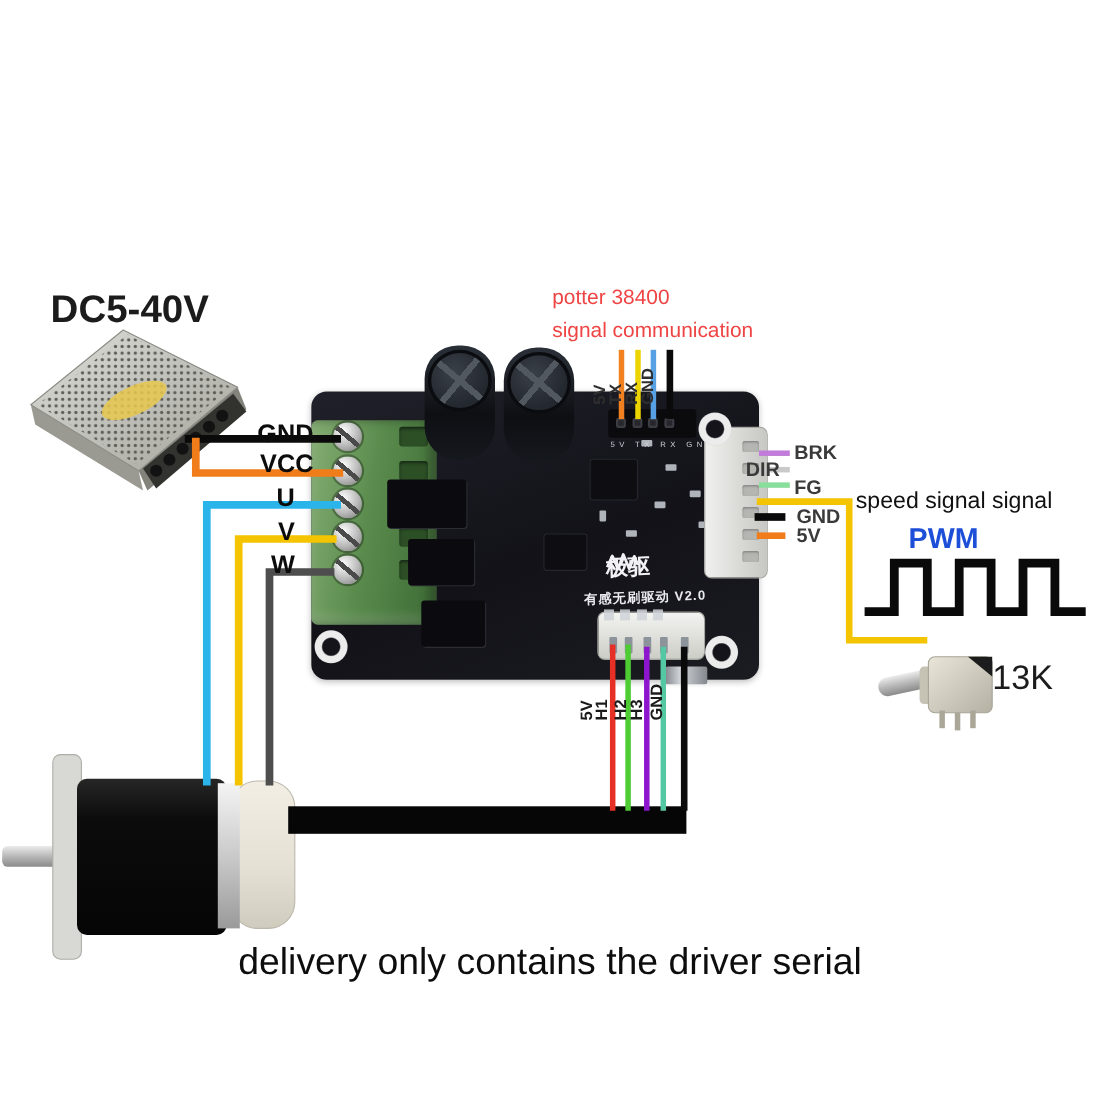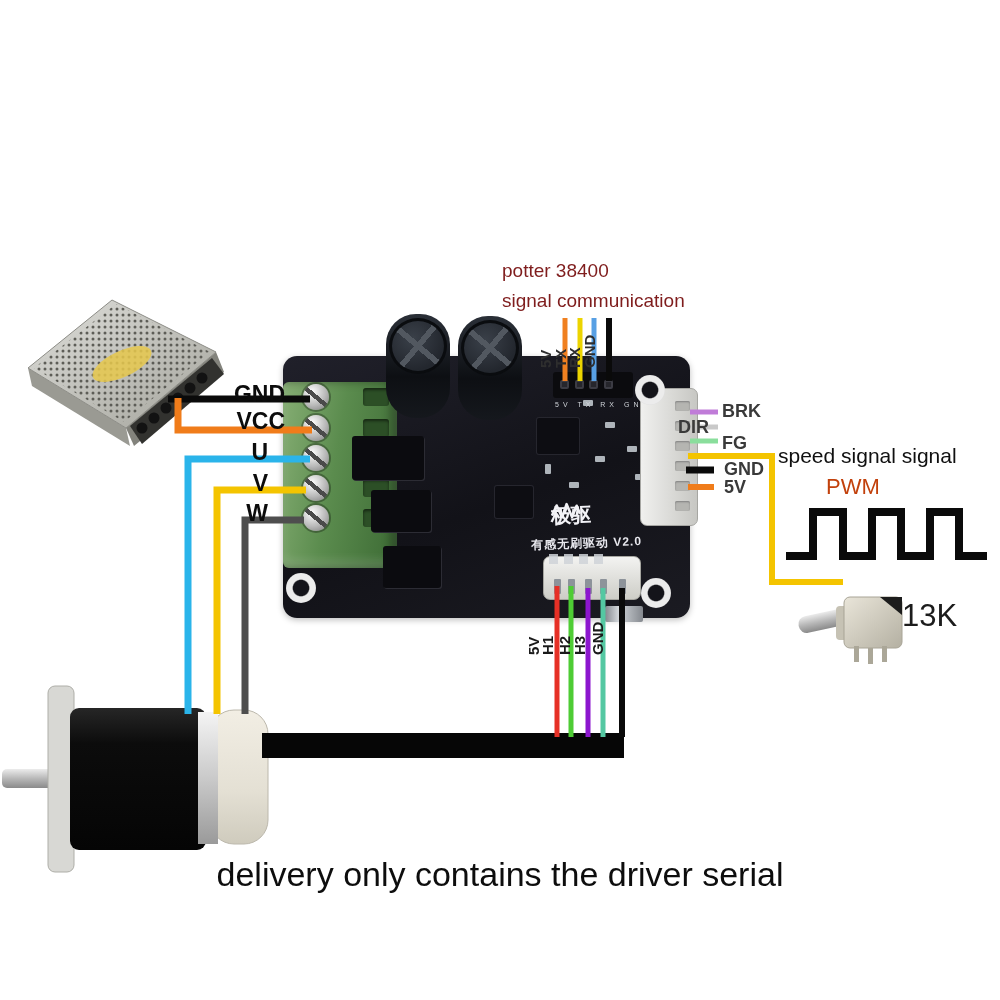--- a/index.html
+++ b/index.html
@@ -9,21 +9,21 @@
   #svg-under{z-index:0;}
   #board{position:absolute;left:283px;top:356px;width:407px;height:262px;z-index:1;
          background:linear-gradient(160deg,#20202a,#121218 55%,#1b1b22);border-radius:14px;
          box-shadow:0 2px 6px rgba(0,0,0,.25);}
   #svg-over{z-index:3;}
   .lbl{position:absolute;z-index:4;color:#111;white-space:nowrap;}
   #title{left:0;top:94px;width:1000px;text-align:center;font-size:63px;font-weight:500;color:#0a0a0a;}
   #psu-label{left:46px;top:262px;font-size:35px;font-weight:600;color:#1c1c1c;}
   #footer-note{left:0;top:855px;width:1000px;text-align:center;font-size:34px;color:#0d0d0d;}
   .term-label{font-weight:700;font-size:23px;color:#0c0c0c;text-align:right;}
-  .head-txt{font-size:19px;color:#7f1d1d;}
+  .head-txt{font-size:19px;color:#ef4444;}
   .pin-label{font-size:18px;font-weight:600;color:#3a3a3a;}
   .vlabel{transform-origin:0 100%;transform:rotate(-90deg);height:16px;line-height:16px;
           font-size:15px;font-weight:600;color:#2e2e2e;}
   .vlabel.dark{color:#1a1a1a;}
   
   .bchild{position:absolute;}
   #terminal-block{left:0px;top:26px;width:114px;height:186px;border-radius:6px;
     background:linear-gradient(100deg,#86ae74 0%,#5b8c4e 45%,#3c6a34 100%);
     box-shadow:inset -6px 0 10px rgba(0,0,0,.35),inset 0 -8px 10px rgba(255,255,255,.15);}
   .t-slot{position:absolute;left:80px;width:26px;height:18px;background:#2c4f26;border-radius:3px;
@@ -235,20 +235,21 @@
 
     <polyline points="557,586 557,737" fill="none" stroke-width="5" stroke="#e63026"></polyline>
     <polyline points="571,586 571,737" fill="none" stroke-width="5" stroke="#4ecc34"></polyline>
     <polyline points="588,588 588,737" fill="none" stroke-width="5" stroke="#8c16ce"></polyline>
     <polyline points="603,588 603,737" fill="none" stroke-width="5" stroke="#54c8a2"></polyline>
     <polyline points="622,588 622,737" fill="none" stroke-width="6" stroke="#0a0a0a"></polyline>
 
     <polyline points="786,556 813,556 813,512 843,512 843,556 872,556 872,512 901,512 901,556 930,556 930,512 959,512 959,556 987,556" fill="none" stroke-width="8" stroke="#0a0a0a"></polyline>
   </svg>
 
+  <div id="psu-label" class="lbl">DC5-40V</div>
   <div id="footer-note" class="lbl">delivery only contains the driver serial</div>
 
   <div class="lbl term-label" style="left:200px;top:381px;width:85px">GND</div>
   <div class="lbl term-label" style="left:200px;top:408px;width:85px">VCC</div>
   <div class="lbl term-label" style="left:200px;top:439px;width:68px">U</div>
   <div class="lbl term-label" style="left:200px;top:470px;width:68px">V</div>
   <div class="lbl term-label" style="left:200px;top:500px;width:68px">W</div>
 
   <div class="lbl head-txt" style="left:502px;top:260px">potter 38400</div>
   <div class="lbl head-txt" style="left:502px;top:290px">signal communication</div>
@@ -257,21 +258,21 @@
   <div class="lbl vlabel" style="left:583px;top:352px">RX</div>
   <div class="lbl vlabel" style="left:598px;top:352px">GND</div>
 
   <div class="lbl pin-label" style="left:722px;top:401px">BRK</div>
   <div class="lbl pin-label" style="left:678px;top:417px">DIR</div>
   <div class="lbl pin-label" style="left:722px;top:433px">FG</div>
   <div class="lbl pin-label" style="left:724px;top:459px">GND</div>
   <div class="lbl pin-label" style="left:724px;top:477px">5V</div>
 
   <div class="lbl" style="left:778px;top:444px;font-size:21px;color:#101010">speed signal signal</div>
-  <div class="lbl" style="left:826px;top:474px;font-size:22px;font-weight:400;color:#c2410c">PWM</div>
+  <div class="lbl" style="left:826px;top:474px;font-size:26px;font-weight:700;color:#1d4ed8">PWM</div>
   <div class="lbl" style="left:902px;top:598px;font-size:31px;color:#1c1c1c">13K</div>
 
   <div class="lbl vlabel dark" style="left:542px;top:639px">5V</div>
   <div class="lbl vlabel dark" style="left:556px;top:639px">H1</div>
   <div class="lbl vlabel dark" style="left:573px;top:639px">H2</div>
   <div class="lbl vlabel dark" style="left:588px;top:639px">H3</div>
   <div class="lbl vlabel dark" style="left:606px;top:639px">GND</div>
 
 </div>
 

